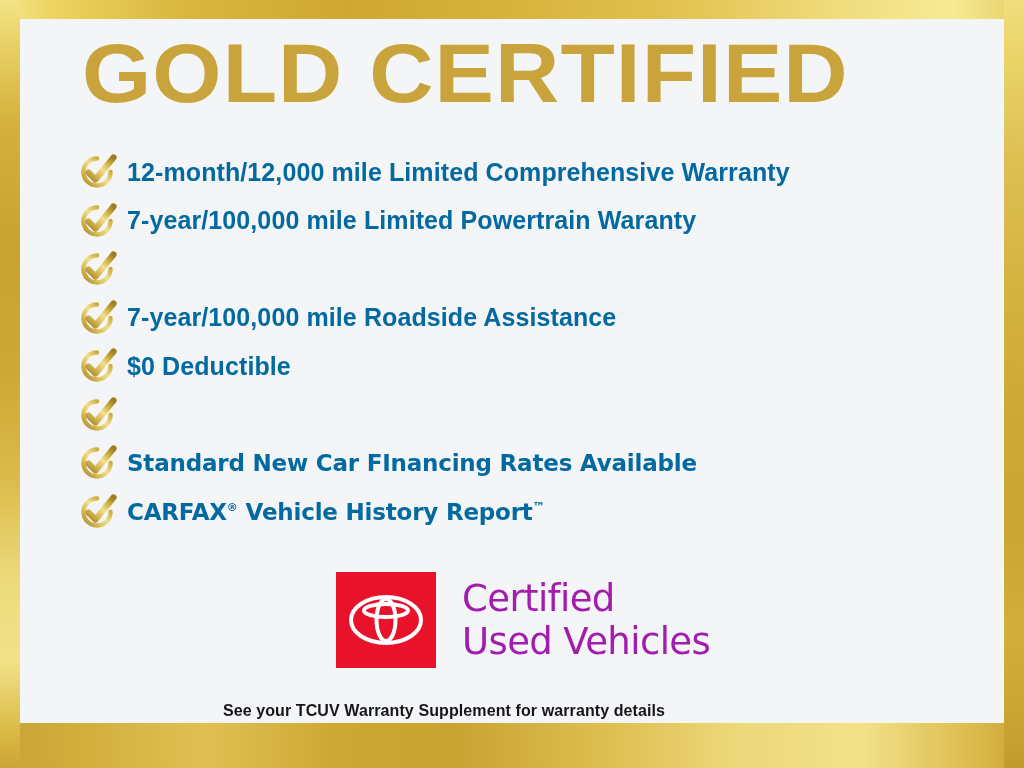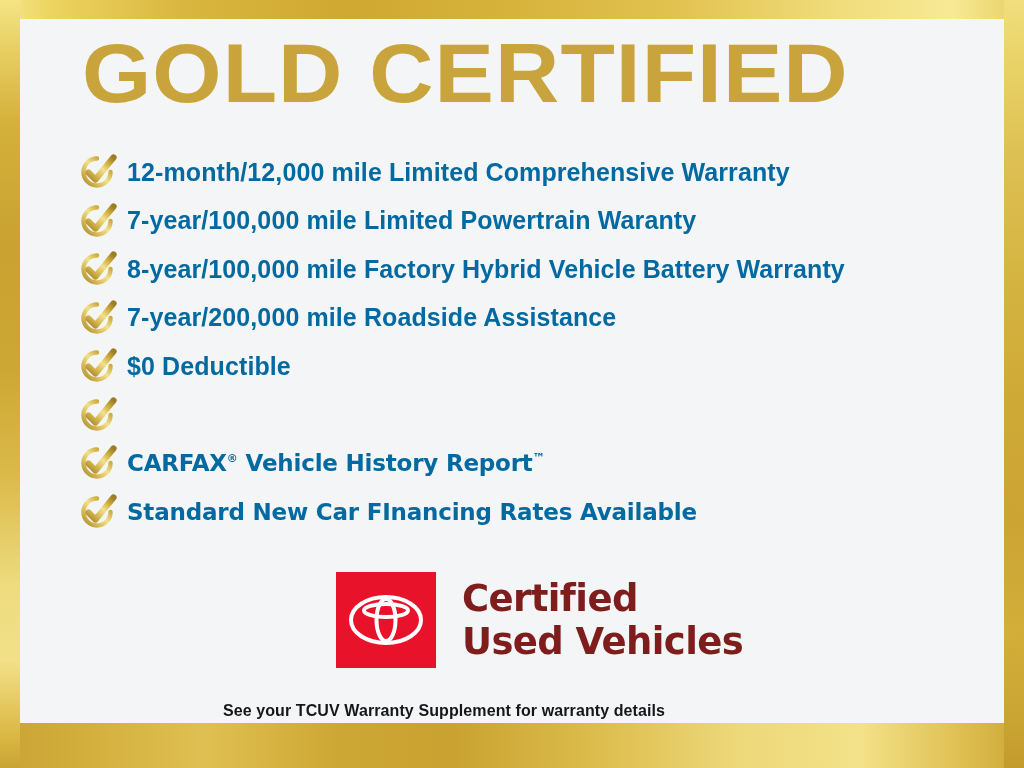--- a/index.html
+++ b/index.html
@@ -159,24 +159,24 @@
     display: block;
   }
   .lockup-text {
     margin-left: 26px;
     display: flex;
     flex-direction: column;
     justify-content: center;
   }
   .lockup-line {
     font-family: "DejaVu Sans", sans-serif;
-    font-weight: bold;
+    font-weight: normal;
     font-size: 37px;
     line-height: 43px;
-    color: #7f1d1d;
+    color: #a21caf;
     letter-spacing: -0.6px;
     white-space: nowrap;
   }
 
   
   .footer-note {
     position: absolute;
     top: 702px;
     left: 0;
     width: 888px;
@@ -233,31 +233,30 @@
       <span class="feature-text">7-year/100,000 mile Limited Powertrain Waranty</span>
     </div>
 
     <div class="feature-row">
       <span class="check-wrap">
         <svg class="check-svg" viewBox="0 0 46 42" xmlns="http://www.w3.org/2000/svg">
           <path d="M22 7.5 A13.5 13.5 0 1 0 35.5 21" fill="none" stroke="url(#g1)" stroke-width="4.4" stroke-linecap="round"></path>
           <path d="M13.5 21.5 L20.5 28.5 L38.5 6.5" fill="none" stroke="url(#g1)" stroke-width="6.2" stroke-linecap="round" stroke-linejoin="round"></path>
         </svg>
       </span>
-      <span class="feature-text">8-year/100,000 mile Factory Hybrid Vehicle Battery Warranty</span>
-    </div>
-
-    <div class="feature-row">
-      <span class="check-wrap">
-        <svg class="check-svg" viewBox="0 0 46 42" xmlns="http://www.w3.org/2000/svg">
-          <path d="M22 7.5 A13.5 13.5 0 1 0 35.5 21" fill="none" stroke="url(#g1)" stroke-width="4.4" stroke-linecap="round"></path>
-          <path d="M13.5 21.5 L20.5 28.5 L38.5 6.5" fill="none" stroke="url(#g1)" stroke-width="6.2" stroke-linecap="round" stroke-linejoin="round"></path>
-        </svg>
-      </span>
-      <span class="feature-text">7-year/200,000 mile Roadside Assistance</span>
+    </div>
+
+    <div class="feature-row">
+      <span class="check-wrap">
+        <svg class="check-svg" viewBox="0 0 46 42" xmlns="http://www.w3.org/2000/svg">
+          <path d="M22 7.5 A13.5 13.5 0 1 0 35.5 21" fill="none" stroke="url(#g1)" stroke-width="4.4" stroke-linecap="round"></path>
+          <path d="M13.5 21.5 L20.5 28.5 L38.5 6.5" fill="none" stroke="url(#g1)" stroke-width="6.2" stroke-linecap="round" stroke-linejoin="round"></path>
+        </svg>
+      </span>
+      <span class="feature-text">7-year/100,000 mile Roadside Assistance</span>
     </div>
 
     <div class="feature-row">
       <span class="check-wrap">
         <svg class="check-svg" viewBox="0 0 46 42" xmlns="http://www.w3.org/2000/svg">
           <path d="M22 7.5 A13.5 13.5 0 1 0 35.5 21" fill="none" stroke="url(#g1)" stroke-width="4.4" stroke-linecap="round"></path>
           <path d="M13.5 21.5 L20.5 28.5 L38.5 6.5" fill="none" stroke="url(#g1)" stroke-width="6.2" stroke-linecap="round" stroke-linejoin="round"></path>
         </svg>
       </span>
       <span class="feature-text">$0 Deductible</span>
@@ -272,31 +271,31 @@
       </span>
     </div>
 
     <div class="feature-row wide">
       <span class="check-wrap">
         <svg class="check-svg" viewBox="0 0 46 42" xmlns="http://www.w3.org/2000/svg">
           <path d="M22 7.5 A13.5 13.5 0 1 0 35.5 21" fill="none" stroke="url(#g1)" stroke-width="4.4" stroke-linecap="round"></path>
           <path d="M13.5 21.5 L20.5 28.5 L38.5 6.5" fill="none" stroke="url(#g1)" stroke-width="6.2" stroke-linecap="round" stroke-linejoin="round"></path>
         </svg>
       </span>
+      <span class="feature-text">Standard New Car FInancing Rates Available</span>
+    </div>
+
+    <div class="feature-row wide">
+      <span class="check-wrap">
+        <svg class="check-svg" viewBox="0 0 46 42" xmlns="http://www.w3.org/2000/svg">
+          <path d="M22 7.5 A13.5 13.5 0 1 0 35.5 21" fill="none" stroke="url(#g1)" stroke-width="4.4" stroke-linecap="round"></path>
+          <path d="M13.5 21.5 L20.5 28.5 L38.5 6.5" fill="none" stroke="url(#g1)" stroke-width="6.2" stroke-linecap="round" stroke-linejoin="round"></path>
+        </svg>
+      </span>
       <span class="feature-text"><span>CARFAX</span><span class="sup">®</span><span> Vehicle History Report</span><span class="sup tm">™</span></span>
-    </div>
-
-    <div class="feature-row wide">
-      <span class="check-wrap">
-        <svg class="check-svg" viewBox="0 0 46 42" xmlns="http://www.w3.org/2000/svg">
-          <path d="M22 7.5 A13.5 13.5 0 1 0 35.5 21" fill="none" stroke="url(#g1)" stroke-width="4.4" stroke-linecap="round"></path>
-          <path d="M13.5 21.5 L20.5 28.5 L38.5 6.5" fill="none" stroke="url(#g1)" stroke-width="6.2" stroke-linecap="round" stroke-linejoin="round"></path>
-        </svg>
-      </span>
-      <span class="feature-text">Standard New Car FInancing Rates Available</span>
     </div>
 
   </div>
 
   <div class="lockup">
     <div class="toyota-badge">
       <svg class="toyota-mark" viewBox="0 0 76 54" xmlns="http://www.w3.org/2000/svg">
         <ellipse cx="38" cy="27" rx="35" ry="23" fill="none" stroke="#ffffff" stroke-width="4"></ellipse>
         <ellipse cx="38" cy="27" rx="9.5" ry="21" fill="none" stroke="#ffffff" stroke-width="4"></ellipse>
         <ellipse cx="38" cy="17.5" rx="22" ry="6.6" fill="none" stroke="#ffffff" stroke-width="4"></ellipse>

